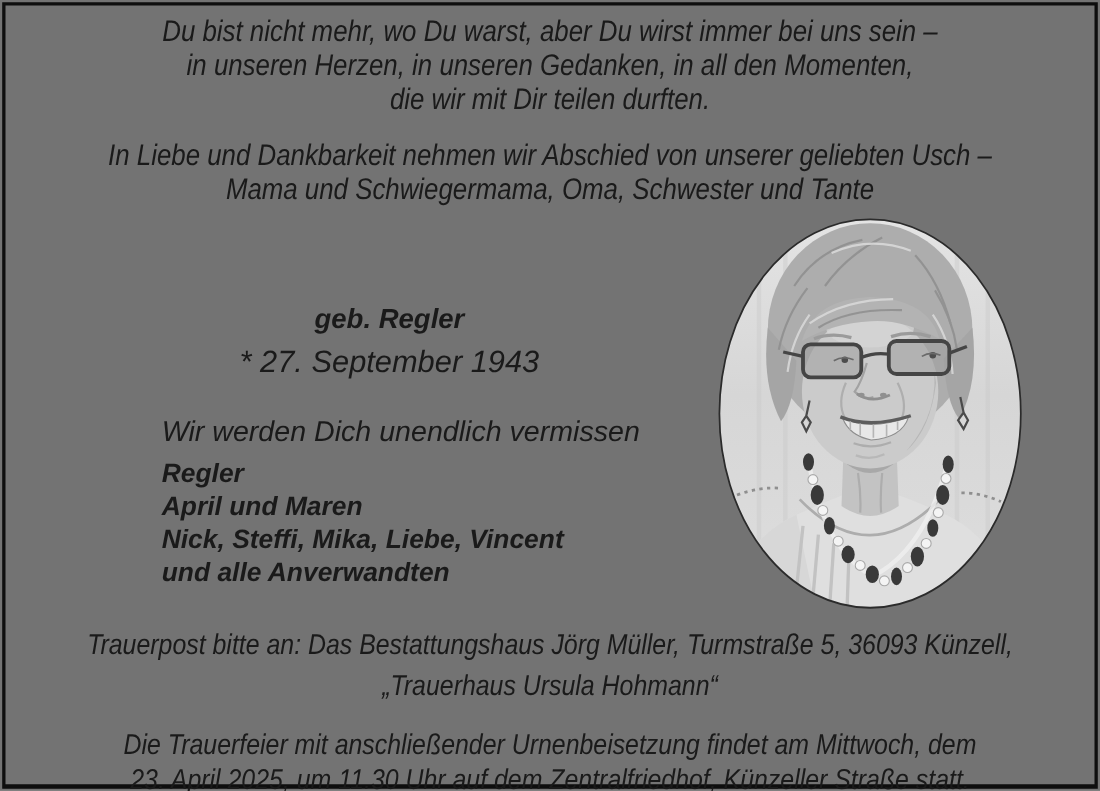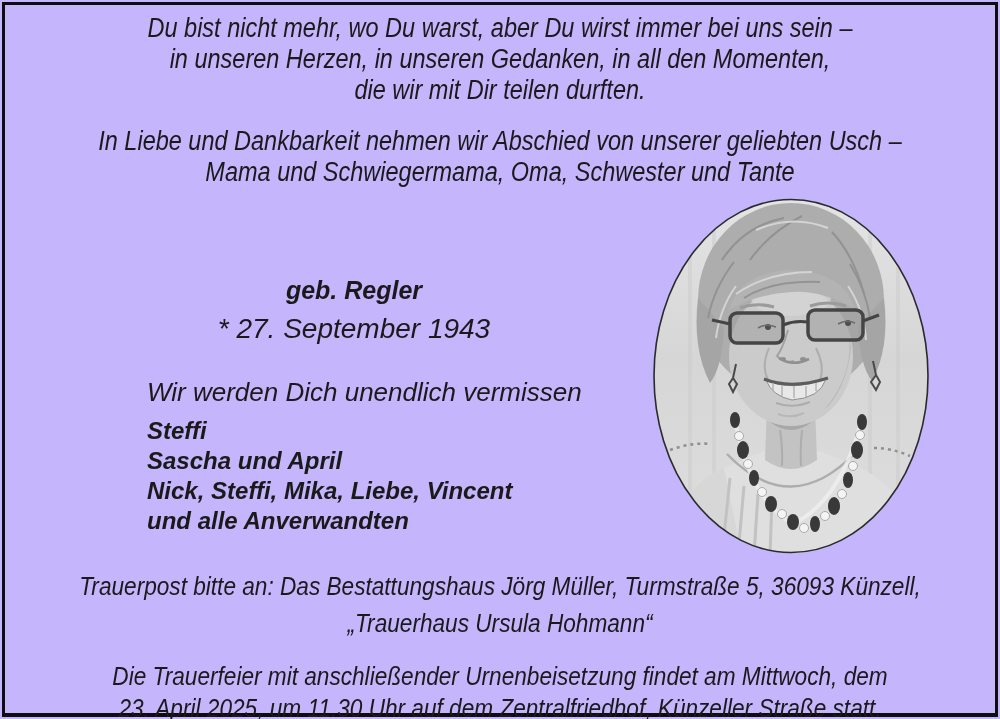--- a/index.html
+++ b/index.html
@@ -1,17 +1,17 @@
 <!DOCTYPE html>
 <html><head>
 <meta charset="utf-8">
 <style>
   html,body{margin:0;padding:0;background:#ffffff;}
   #canvas{
-    position:relative;width:1000px;height:719px;background:#c4b5fd;
+    position:relative;width:1000px;height:719px;background:#737373;
     font-family:"Liberation Sans",sans-serif;color:#1a1a1a;overflow:hidden;
   }
   .frame{position:absolute;inset:2px;border:3px solid #0e0e0e;border-bottom-width:4px;pointer-events:none;}
   .block{position:absolute;left:0;right:0;text-align:center;font-style:italic;}
   .cond{white-space:nowrap;transform:scaleX(0.87);}
   .verse{top:13px;font-size:27px;line-height:31px;}
   .farewell{top:126px;font-size:27px;line-height:31px;font-style:italic;}
   .namecol{position:absolute;left:48px;width:612px;text-align:center;font-style:italic;}
   .name{top:219px;font-size:48px;font-weight:bold;line-height:52px;letter-spacing:.5px;}
   .maiden{top:276px;font-size:25px;font-weight:bold;line-height:28px;}
@@ -40,22 +40,22 @@
     <div class="cond">Mama und Schwiegermama, Oma, Schwester und Tante</div>
   </div>
 
   <div class="namecol maiden">geb. Regler</div>
   <div class="namecol dates">
     <span>* 27. September 1943</span>
   </div>
 
   <div class="vermissen">Wir werden Dich unendlich vermissen</div>
   <div class="family">
-    <div>Steffi</div>
-    <div>Sascha und April</div>
+    <div>Regler</div>
+    <div>April und Maren</div>
     <div>Nick, Steffi, Mika, Liebe, Vincent</div>
     <div>und alle Anverwandten</div>
   </div>
 
   <div class="photo">
     <svg viewBox="0 0 278 357" xmlns="http://www.w3.org/2000/svg">
       <defs>
         <clipPath id="ovalClip">
             <ellipse cx="139" cy="178" rx="137" ry="176.5"></ellipse>
           </clipPath>

